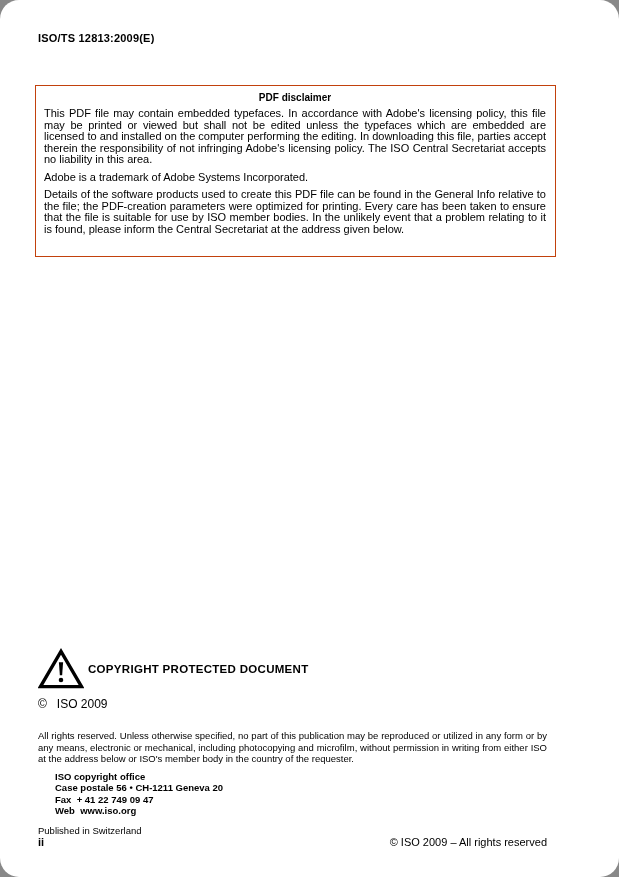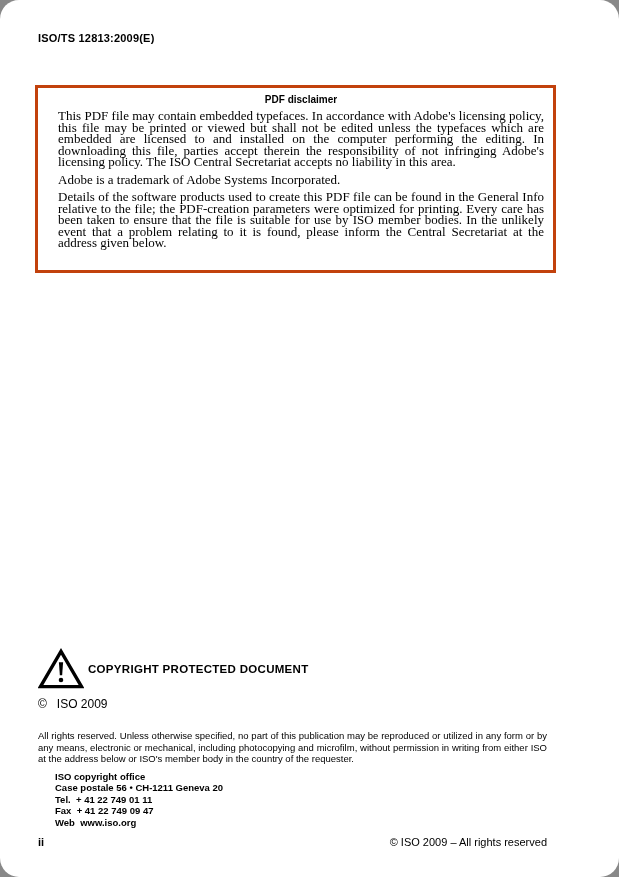--- a/index.html
+++ b/index.html
@@ -23,35 +23,34 @@
     font-size: 11px;
     font-weight: bold;
     letter-spacing: 0.2px;
   }
 
   .disclaimer-box {
     position: absolute;
     top: 85px;
     left: 35px;
     width: 521px;
-    border: 3px solid #c2410c;
-    padding: 6px 9px 8px 20px;
+    border: 1px solid #c2410c;
+    padding: 6px 9px 8px 8px;
   }
   .disclaimer-title {
     text-align: center;
     font-weight: bold;
     font-size: 10px;
     margin-bottom: 5px;
   }
   .disclaimer-para {
-    font-size: 13px;
+    font-size: 11px;
     line-height: 11.5px;
     text-align: justify;
     margin-bottom: 6px;
-    font-family: Liberation Serif, serif;
   }
   .disclaimer-para:last-child { margin-bottom: 13px; }
 
   .copyright-block {
     position: absolute;
     top: 648px;
     left: 38px;
     width: 509px;
   }
   .copyright-heading-row {
@@ -142,25 +141,25 @@
       <span class="copyright-heading">COPYRIGHT PROTECTED DOCUMENT</span>
     </div>
 
     <div class="copyright-notice">©   ISO 2009</div>
 
     <div class="rights-text">All rights reserved. Unless otherwise specified, no part of this publication may be reproduced or utilized in any form or by any means, electronic or mechanical, including photocopying and microfilm, without permission in writing from either ISO at the address below or ISO's member body in the country of the requester.</div>
 
     <div class="address-block">
       <div class="address-line">ISO copyright office</div>
       <div class="address-line">Case postale 56 • CH-1211 Geneva 20</div>
-      <div class="address-line">Tel.  + 41 22 749 01 11</div>
       <div class="address-line">Fax  + 41 22 749 09 47</div>
       <div class="address-line">Web  www.iso.org</div>
     </div>
 
+    <div class="published-line">Published in Switzerland</div>
   </div>
 
   <div class="doc-footer">
     <span class="footer-page-num">ii</span>
     <span class="footer-copyright">© ISO 2009 – All rights reserved</span>
   </div>
 
 </div>
 
 </body></html>

